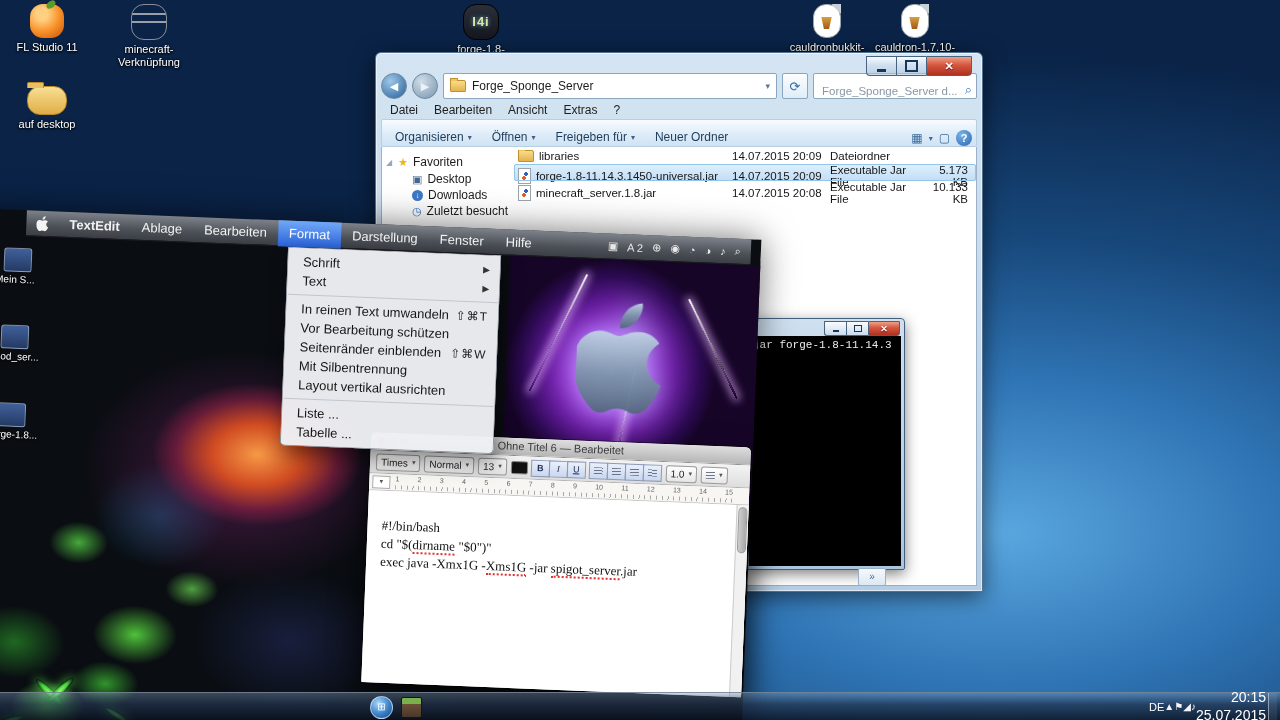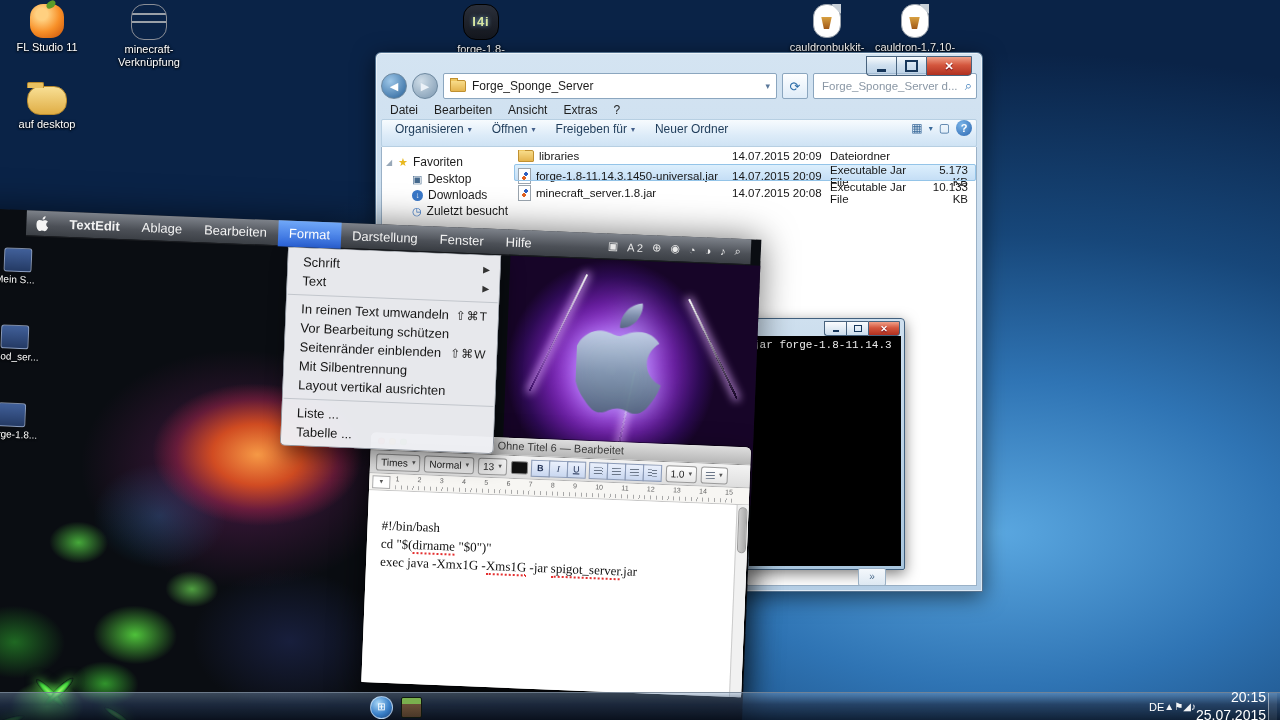--- a/index.html
+++ b/index.html
@@ -51,27 +51,27 @@
       display:flex;align-items:center;justify-content:center;
       background:radial-gradient(circle at 35% 30%, #9ec7e8, #4a7fb0 70%, #2c5a86);}
   .navbtn.fwd{background:radial-gradient(circle at 35% 30%, #cfdde8, #93abc0 70%, #7a93a8);color:#ecf2f8;}
   .crumb{flex:1;height:24px;background:#fff;border:1px solid #8ba6bf;border-radius:2px;
       display:flex;align-items:center;padding:0 6px;font-size:12px;color:#1d1d1d;gap:6px;}
   .crumb .spacer{flex:1;}
   .crumb .caret{color:#5a789a;font-size:9px;}
   .refbtn{width:24px;height:24px;border:1px solid #8ba6bf;border-radius:2px;background:linear-gradient(#fdfeff,#dfecf8);
       color:#2d6da8;font-size:13px;display:flex;align-items:center;justify-content:center;}
   .search{width:152px;height:24px;background:#fff;border:1px solid #8ba6bf;border-radius:2px;
-      display:flex;align-items:center;padding:0 4px 0 6px;}
+      display:flex;align-items:flex-end;padding:0 4px 0 6px;}
   .search input{border:none;outline:none;flex:1;font-size:11.5px;color:#8a97a5;width:100px;
       font-family:"Liberation Sans",sans-serif;background:transparent;}
   .search .mag{color:#3a7ab8;font-size:13px;}
   .emenu{height:18px;display:flex;gap:2px;align-items:center;font-size:12px;color:#1e1e1e;padding-left:2px;}
   .emenu span{padding:0 7px;}
-  .etoolbar{height:26px;display:flex;align-items:flex-start;gap:2px;font-size:12px;color:#1e3c5a;
+  .etoolbar{height:26px;display:flex;align-items:flex-end;gap:2px;font-size:12px;color:#1e3c5a;
       background:linear-gradient(#f7fbfe,#dcebf8 60%,#cfe3f4);border:1px solid #b7cfe2;border-radius:2px;padding:0 4px;}
   .tbtn{padding:2px 9px;display:flex;align-items:center;gap:4px;border-radius:2px;}
   .tbtn .caret{font-size:8px;color:#44608a;}
   .tb-right{margin-left:auto;display:flex;gap:6px;align-items:center;}
   .tb-right .vico{font-size:12px;color:#3a6a9a;}
   .helpico{width:16px;height:16px;border-radius:50%;background:radial-gradient(circle at 35% 30%,#7ab4e8,#2a66b0);
       color:#fff;font-size:11px;font-weight:bold;text-align:center;line-height:16px;}
   .econtent{flex:1;display:flex;background:#fff;border:1px solid #9ab1c7;border-top:none;overflow:hidden;}
   .esidebar{width:132px;padding-top:6px;font-size:12px;color:#1c1c1c;flex:none;}
   .sb-h{padding:2px 4px 2px 16px;position:relative;display:flex;align-items:center;gap:5px;}

